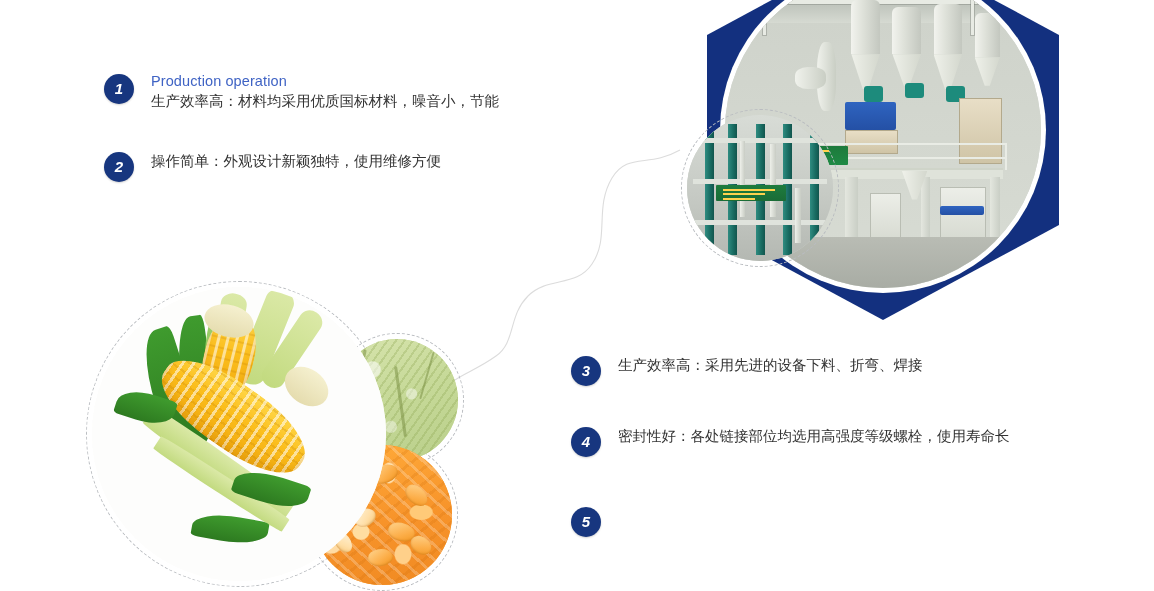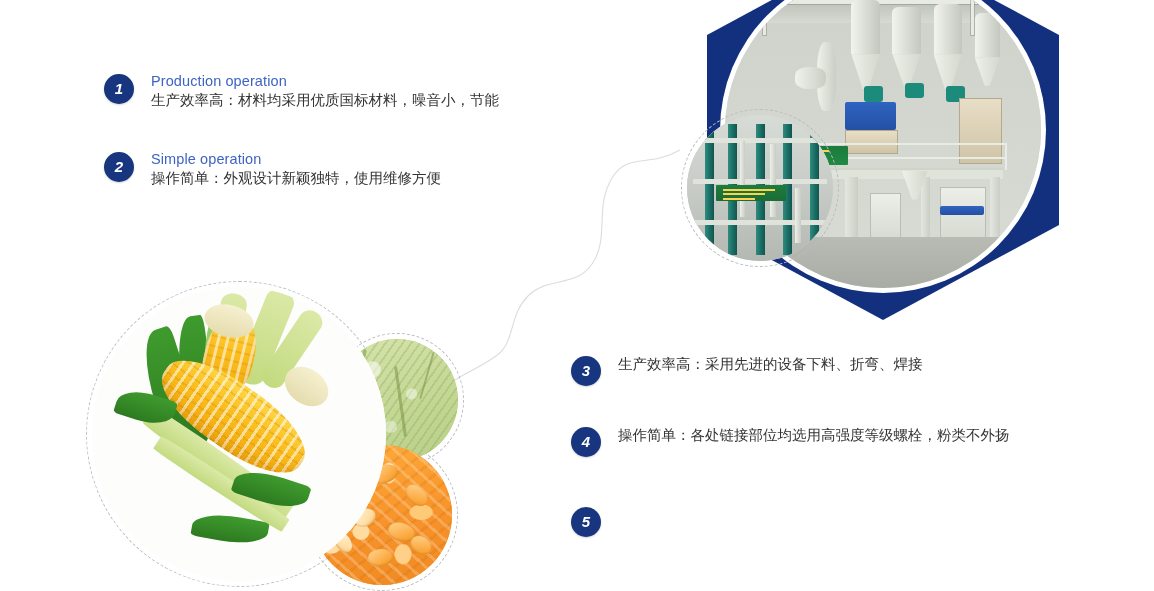--- a/index.html
+++ b/index.html
@@ -59,21 +59,21 @@
     line-height: 18px;
     letter-spacing: 0.1px;
     white-space: nowrap;
   }
   .feature-cn {
     color: #333333;
     font-size: 14.5px;
     line-height: 21px;
     margin-top: 1px;
     white-space: nowrap;
-    font-family: Liberation Mono, monospace;
+    font-family: Liberation Serif, serif;
   }
 
   .f1 { left: 104px; top: 72px; }
   .f2 { left: 104px; top: 150px; }
   .f3 { left: 571px; top: 354px; }
   .f4 { left: 571px; top: 425px; }
   .f5 { left: 571px; top: 505px; }
 
   
   .hex-group {
@@ -492,36 +492,35 @@
     <div class="badge">1</div>
     <div class="feature-text">
       <div class="feature-en">Production operation</div>
       <div class="feature-cn">生产效率高：材料均采用优质国标材料，噪音小，节能</div>
     </div>
   </div>
 
   <div class="feature f2">
     <div class="badge">2</div>
     <div class="feature-text">
-      <div class="feature-en">Simple operation</div>
       <div class="feature-cn">操作简单：外观设计新颖独特，使用维修方便</div>
     </div>
   </div>
 
   <div class="feature f3">
     <div class="badge">3</div>
     <div class="feature-text">
       <div class="feature-cn">生产效率高：采用先进的设备下料、折弯、焊接</div>
     </div>
   </div>
 
   <div class="feature f4">
     <div class="badge">4</div>
     <div class="feature-text">
-      <div class="feature-cn">操作简单：各处链接部位均选用高强度等级螺栓，粉类不外扬</div>
+      <div class="feature-cn">密封性好：各处链接部位均选用高强度等级螺栓，使用寿命长</div>
     </div>
   </div>
 
   <div class="feature f5">
     <div class="badge">5</div>
     <div class="feature-text">
     </div>
   </div>
 
 </div>

